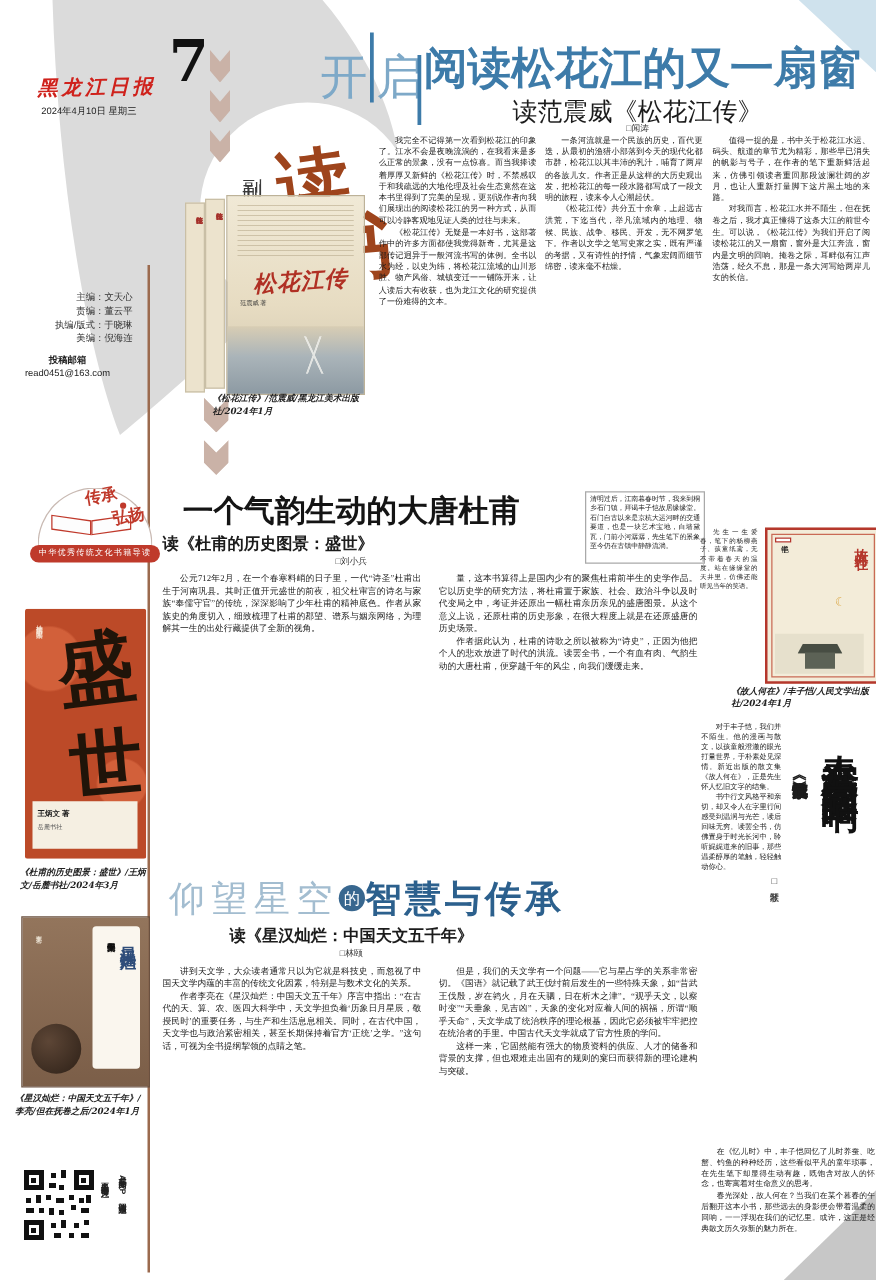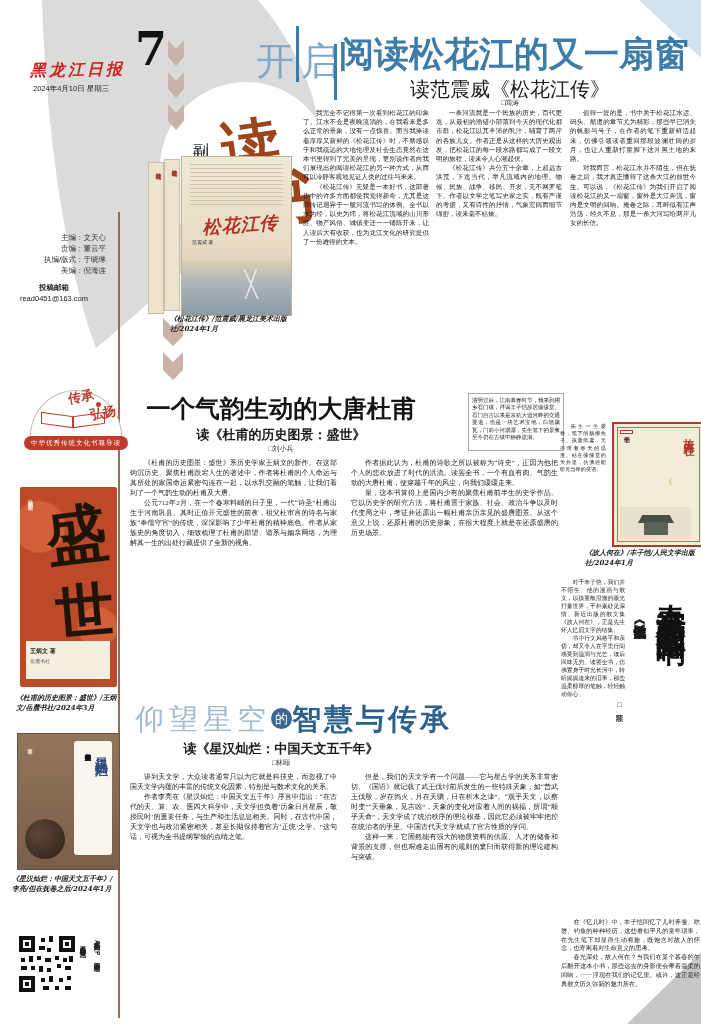--- a/index.html
+++ b/index.html
@@ -103,21 +103,21 @@
   .a1-k{position:absolute;top:36px;font-size:38px;color:#7ea9c8;font-family:"Liberation Sans",sans-serif;}
   .kbar{position:absolute;width:2.5px;background:#3d7ba9;}
   .a1-title{position:absolute;left:339px;top:31px;width:362px;font-size:35px;font-weight:900;color:#3d7ba9;
             font-family:"Liberation Sans",sans-serif;letter-spacing:0px;white-space:nowrap;}
   .a1-sub{position:absolute;left:360px;top:76px;width:300px;text-align:center;font-size:20px;font-weight:normal;}
   .a1-by{position:absolute;left:360px;top:98px;width:300px;text-align:center;font-size:7px;}
   .a1col{width:126px;top:108px;height:282px;font-size:6.5px;line-height:9.2px;}
   
   .a2-title{position:absolute;left:130px;top:392px;width:302px;text-align:center;font-size:24.5px;font-weight:900;
             color:#141414;font-family:"Liberation Sans",sans-serif;white-space:nowrap;}
-  .a2-sub{position:absolute;left:130px;top:426px;width:302px;text-align:center;font-size:13px;font-weight:bold;}
+  .a2-sub{position:absolute;left:130px;top:426px;width:302px;text-align:left;font-size:13px;font-weight:bold;}
   .a2-by{position:absolute;left:130px;top:444px;width:302px;text-align:center;font-size:7px;}
   .a2col{width:207px;top:458px;height:242px;font-size:7px;line-height:10px;}
   
   .a3-title{position:absolute;left:135px;top:700px;width:300px;text-align:center;white-space:nowrap;
             font-family:"Liberation Sans",sans-serif;}
   .a3-lt{font-size:29px;color:#a3bdd0;letter-spacing:5px;}
   .a3-de{display:inline-block;width:21px;height:21px;border-radius:50%;background:#38678f;color:#fff;
          font-size:13px;line-height:21px;text-align:center;vertical-align:6px;letter-spacing:0;}
   .a3-bd{font-size:29px;font-weight:900;color:#2c608d;letter-spacing:3px;}
   .a3-sub{position:absolute;left:130px;top:740px;width:302px;text-align:center;font-size:13px;font-weight:bold;}
@@ -282,26 +282,25 @@
   </div>
   <div class="col a1col" style="left:570px;">
     <p>值得一提的是，书中关于松花江水运、码头、航道的章节尤为精彩，那些早已消失的帆影与号子，在作者的笔下重新鲜活起来，仿佛引领读者重回那段波澜壮阔的岁月，也让人重新打量脚下这片黑土地的来路。</p>
     <p>对我而言，松花江水并不陌生，但在抚卷之后，我才真正懂得了这条大江的前世今生。可以说，《松花江传》为我们开启了阅读松花江的又一扇窗，窗外是大江奔流，窗内是文明的回响。掩卷之际，耳畔似有江声浩荡，经久不息，那是一条大河写给两岸儿女的长信。</p>
   </div>
 
   <div class="a2-title">一个气韵生动的大唐杜甫</div>
   <div class="a2-sub">读《杜甫的历史图景：盛世》</div>
   <div class="a2-by byline">□刘小兵</div>
   <div class="col a2col" style="left:130px;">
-    <p>《杜甫的历史图景：盛世》系历史学家王炳文的新作。在这部钩沉历史、聚焦杜甫跌宕人生的著述中，作者将杜甫的个人命运与其所处的家国命运紧密勾连在一起，以水乳交融的笔触，让我们看到了一个气韵生动的杜甫及大唐。</p>
     <p>公元712年2月，在一个春寒料峭的日子里，一代“诗圣”杜甫出生于河南巩县。其时正值开元盛世的前夜，祖父杜审言的诗名与家族“奉儒守官”的传统，深深影响了少年杜甫的精神底色。作者从家族史的角度切入，细致梳理了杜甫的郡望、谱系与姻亲网络，为理解其一生的出处行藏提供了全新的视角。</p>
   </div>
   <div class="col a2col" style="left:351px;">
+    <p>量，这本书算得上是国内少有的聚焦杜甫前半生的史学作品。它以历史学的研究方法，将杜甫置于家族、社会、政治斗争以及时代变局之中，考证并还原出一幅杜甫亲历亲见的盛唐图景。从这个意义上说，还原杜甫的历史形象，在很大程度上就是在还原盛唐的历史场景。</p>
     <p>作者据此认为，杜甫的诗歌之所以被称为“诗史”，正因为他把个人的悲欢放进了时代的洪流。读罢全书，一个有血有肉、气韵生动的大唐杜甫，便穿越千年的风尘，向我们缓缓走来。</p>
-    <p>量，这本书算得上是国内少有的聚焦杜甫前半生的史学作品。它以历史学的研究方法，将杜甫置于家族、社会、政治斗争以及时代变局之中，考证并还原出一幅杜甫亲历亲见的盛唐图景。从这个意义上说，还原杜甫的历史形象，在很大程度上就是在还原盛唐的历史场景。</p>
   </div>
 
   <div class="a3-title">
     <span class="a3-lt">仰望星空</span><span class="a3-de">的</span><span class="a3-bd">智慧与传承</span>
   </div>
   <div class="a3-sub">读《星汉灿烂：中国天文五千年》</div>
   <div class="a3-by byline">□林颐</div>
   <div class="col a3col" style="left:130px;">
     <p>讲到天文学，大众读者通常只以为它就是科技史，而忽视了中国天文学内蕴的丰富的传统文化因素，特别是与数术文化的关系。</p>
     <p>作者李亮在《星汉灿烂：中国天文五千年》序言中指出：“在古代的天、算、农、医四大科学中，天文学担负着‘历象日月星辰，敬授民时’的重要任务，与生产和生活息息相关。同时，在古代中国，天文学也与政治紧密相关，甚至长期保持着官方‘正统’之学。”这句话，可视为全书提纲挈领的点睛之笔。</p>

